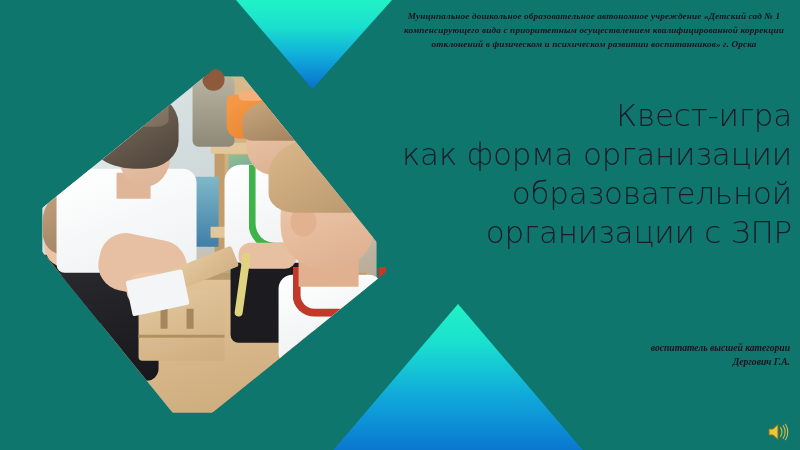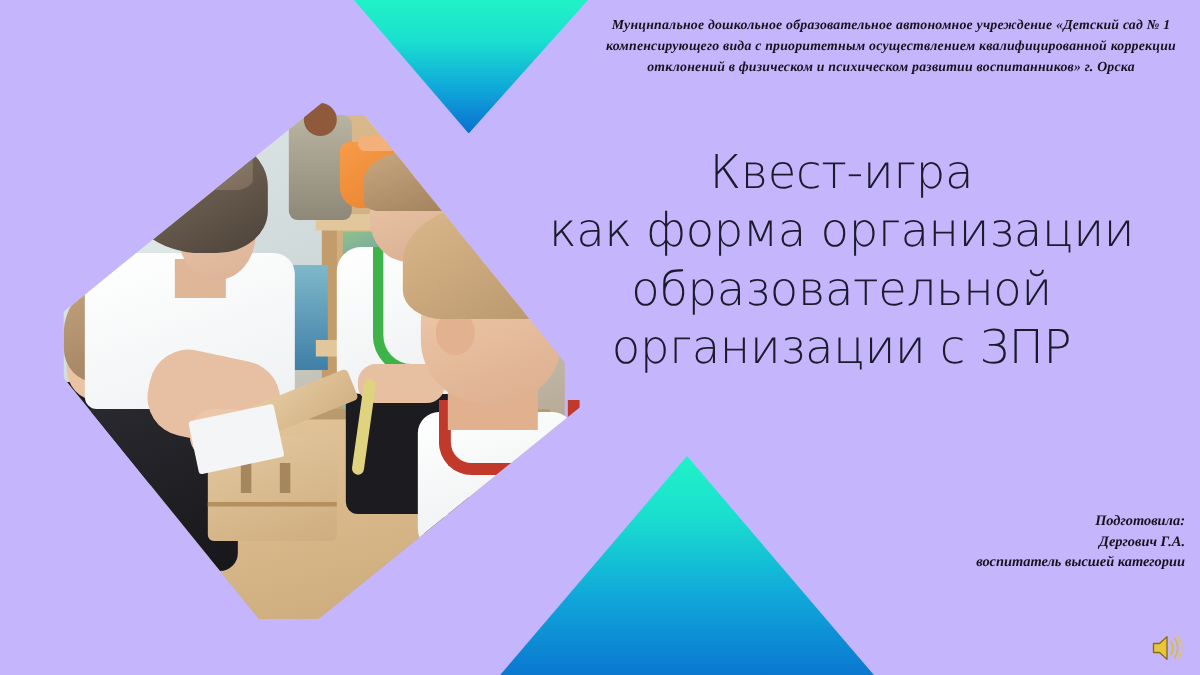--- a/index.html
+++ b/index.html
@@ -5,21 +5,21 @@
   html, body {
     margin: 0;
     padding: 0;
     background: #ffffff;
   }
   .slide {
     position: relative;
     width: 800px;
     height: 450px;
     overflow: hidden;
-    background: #c4b5fd;
+    background: #0f766e;
     font-family: "Liberation Sans", sans-serif;
   }
   .tri-top-wrap {
     position: absolute;
     left: 236px;
     top: 0px;
     width: 156px;
     height: 89px;
   }
   .tri-top-shape {
@@ -138,21 +138,21 @@
     top: 96px;
     width: 462px;
     text-align: right;
     font-family: "DejaVu Sans", sans-serif;
     font-weight: 300;
     font-size: 31px;
     line-height: 39px;
     color: #1b1b2b;
     letter-spacing: -0.2px;
   }
-  .main-title .ln { display: block; white-space: nowrap; text-align: center; }
+  .main-title .ln { display: block; white-space: nowrap; }
 
   .author-block {
     position: absolute;
     left: 500px;
     top: 341px;
     width: 290px;
     text-align: right;
     font-family: "Liberation Serif", serif;
     font-weight: bold;
     font-style: italic;
@@ -251,23 +251,22 @@
   </div>
 
   <div class="main-title">
     <span class="ln">Квест-игра</span>
     <span class="ln">как форма организации</span>
     <span class="ln">образовательной</span>
     <span class="ln">организации с ЗПР</span>
   </div>
 
   <div class="author-block">
-    <span class="ln">Подготовила:</span>
+    <span class="ln">воспитатель высшей категории</span>
     <span class="ln">Дергович Г.А.</span>
-    <span class="ln">воспитатель высшей категории</span>
   </div>
 
   <div class="speaker-icon">
     <svg width="24" height="22" viewBox="0 0 24 22" xmlns="http://www.w3.org/2000/svg">
       <path d="M3 8 L7 8 L12 3.5 L12 18.5 L7 14 L3 14 Z" fill="#e8c63c" stroke="#8a6a12" stroke-width="0.9" stroke-linejoin="round"></path>
       <path d="M14.6 6.6 Q17.3 11 14.6 15.4" fill="none" stroke="#d9ba35" stroke-width="1.1" stroke-linecap="round"></path>
       <path d="M17.2 4.6 Q21.1 11 17.2 17.4" fill="none" stroke="#d9ba35" stroke-width="1.1" stroke-linecap="round"></path>
       <path d="M19.6 3.2 Q24.2 11 19.6 18.8" fill="none" stroke="#e0c65a" stroke-width="1" stroke-linecap="round"></path>
     </svg>
   </div>

